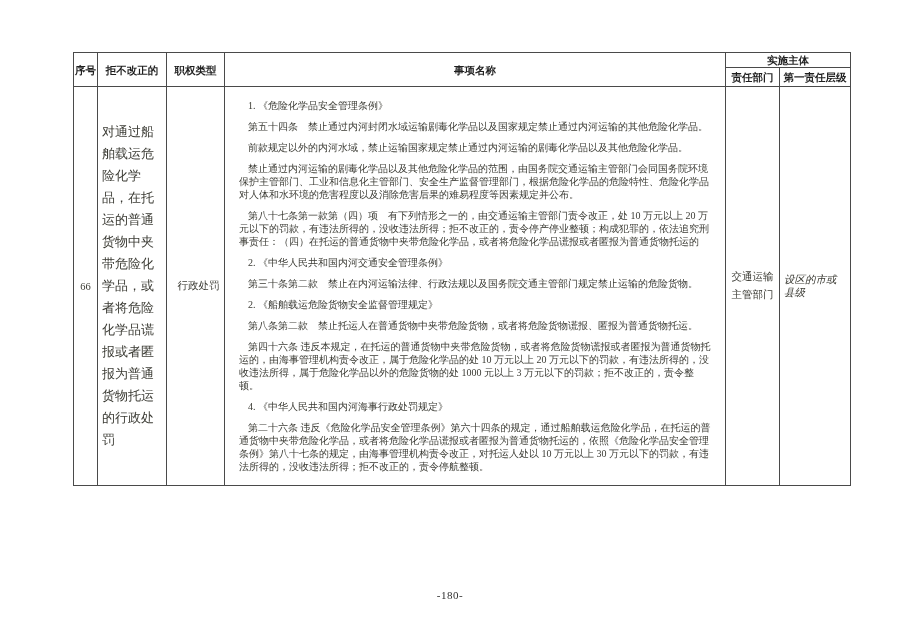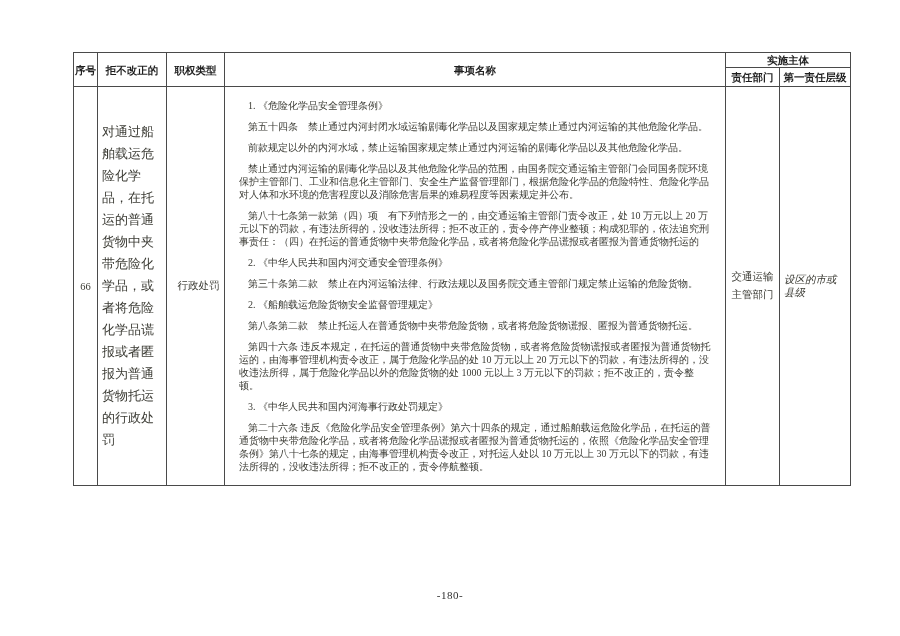--- a/index.html
+++ b/index.html
@@ -130,21 +130,21 @@
             <p>1. 《危险化学品安全管理条例》</p>
             <p>第五十四条　禁止通过内河封闭水域运输剧毒化学品以及国家规定禁止通过内河运输的其他危险化学品。</p>
             <p>前款规定以外的内河水域，禁止运输国家规定禁止通过内河运输的剧毒化学品以及其他危险化学品。</p>
             <p>禁止通过内河运输的剧毒化学品以及其他危险化学品的范围，由国务院交通运输主管部门会同国务院环境保护主管部门、工业和信息化主管部门、安全生产监督管理部门，根据危险化学品的危险特性、危险化学品对人体和水环境的危害程度以及消除危害后果的难易程度等因素规定并公布。</p>
             <p>第八十七条第一款第（四）项　有下列情形之一的，由交通运输主管部门责令改正，处 10 万元以上 20 万元以下的罚款，有违法所得的，没收违法所得；拒不改正的，责令停产停业整顿；构成犯罪的，依法追究刑事责任：（四）在托运的普通货物中夹带危险化学品，或者将危险化学品谎报或者匿报为普通货物托运的</p>
             <p>2. 《中华人民共和国内河交通安全管理条例》</p>
             <p>第三十条第二款　禁止在内河运输法律、行政法规以及国务院交通主管部门规定禁止运输的危险货物。</p>
             <p>2. 《船舶载运危险货物安全监督管理规定》</p>
             <p>第八条第二款　禁止托运人在普通货物中夹带危险货物，或者将危险货物谎报、匿报为普通货物托运。</p>
             <p>第四十六条 违反本规定，在托运的普通货物中夹带危险货物，或者将危险货物谎报或者匿报为普通货物托运的，由海事管理机构责令改正，属于危险化学品的处 10 万元以上 20 万元以下的罚款，有违法所得的，没收违法所得，属于危险化学品以外的危险货物的处 1000 元以上 3 万元以下的罚款；拒不改正的，责令整顿。</p>
-            <p>3. 《中华人民共和国内河海事行政处罚规定》</p>
+            <p>4. 《中华人民共和国内河海事行政处罚规定》</p>
             <p>第二十六条 违反《危险化学品安全管理条例》第六十四条的规定，通过船舶载运危险化学品，在托运的普通货物中夹带危险化学品，或者将危险化学品谎报或者匿报为普通货物托运的，依照《危险化学品安全管理条例》第八十七条的规定，由海事管理机构责令改正，对托运人处以 10 万元以上 30 万元以下的罚款，有违法所得的，没收违法所得；拒不改正的，责令停航整顿。</p>
           </td>
         <td class="cell-dept">交通运输主管部门</td>
         <td class="cell-level">设区的市或县级</td>
       </tr>
     </tbody>
   </table>
 
   <div class="footer-pageno">-180-</div>
 

